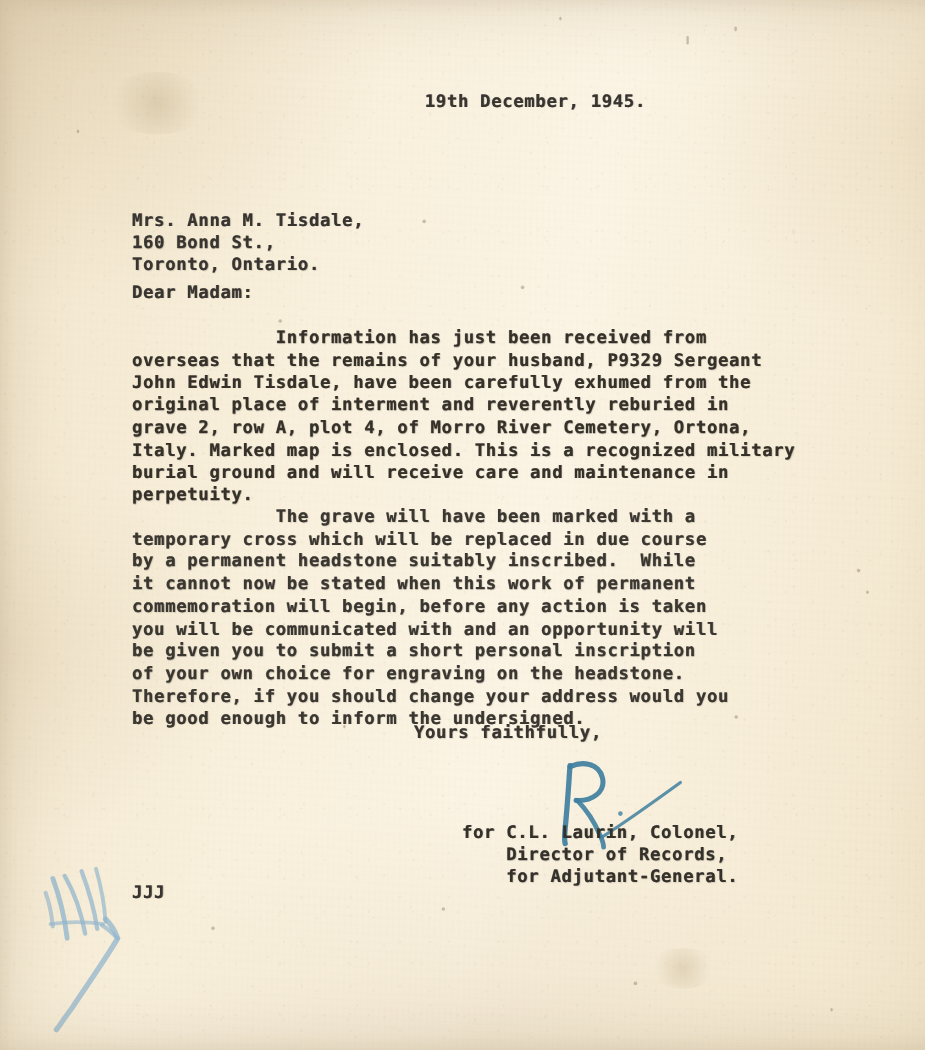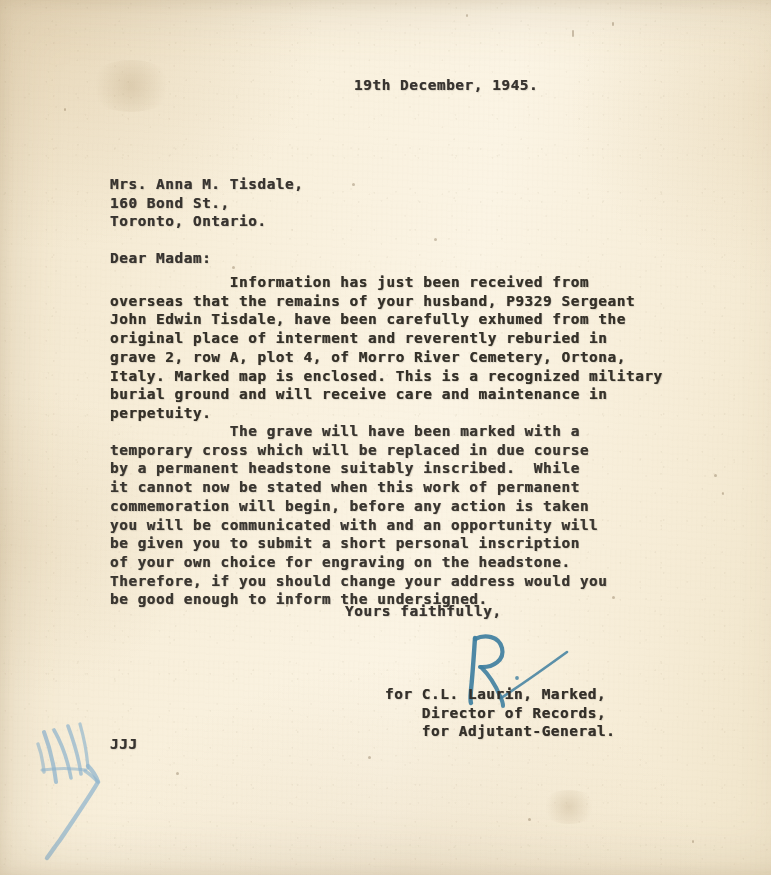--- a/index.html
+++ b/index.html
@@ -66,21 +66,21 @@
     text-shadow:
        0.45px 0 0 rgba(56,52,48,0.42),
       -0.35px 0 0 rgba(56,52,48,0.26),
        0 0.4px 0 rgba(56,52,48,0.22),
        0.8px 0.5px 0.9px rgba(70,62,52,0.16);
     -webkit-font-smoothing: none;
   }
 
   .date      { left: 354px; top: 76px; }
   .addr      { left: 110px; top: 175px; }
-  .salute    { left: 110px; top: 249px; }
+  .salute    { left: 110px; top: 235px; }
   .para1     { left: 110px; top: 273px; }
   .para2     { left: 110px; top: 422px; }
   .closing   { left: 345px; top: 602px; }
   .sigblock  { left: 385px; top: 685px; }
   .initials  { left: 110px; top: 735px; }
 
   
   .para1 { color: #353129; }
   .para2 { color: #3a3630; }
   .sigblock { color: #34302a; }
@@ -194,21 +194,21 @@
       <path d="M20 9 C30 4, 44 6, 47 18 C50 30, 38 38, 25 37" stroke="#3f7fa0" stroke-width="4.2" stroke-linecap="round" fill="none" opacity="0.92"></path>
 
       <path d="M26 37 C33 44, 40 54, 45 66 C47 70, 48 73, 48 76" stroke="#3f7fa0" stroke-width="4.0" stroke-linecap="round" fill="none" opacity="0.90"></path>
 
       <path d="M46 68 C66 55, 90 38, 112 22" stroke="#3f7fa0" stroke-width="2.6" stroke-linecap="round" fill="none" opacity="0.85"></path>
 
       <circle cx="62" cy="48" r="1.9" fill="#3f7fa0" opacity="0.8"></circle>
     </svg>
   </div>
 
-  <div class="tw sigblock">for C.L. Laurin, Marked,
+  <div class="tw sigblock">for C.L. Laurin, Colonel,
     Director of Records,
     for Adjutant-General.</div>
 
   <div class="pencil-mark">
     <svg width="130" height="140" viewBox="0 0 130 140" fill="none" xmlns="http://www.w3.org/2000/svg" aria-hidden="true">
       <path d="M6 14 C12 30, 16 48, 18 64" stroke="#8fb4cd" stroke-width="4" stroke-linecap="round" fill="none" opacity="0.75"></path>
       <path d="M16 12 C24 26, 30 44, 33 60" stroke="#8fb4cd" stroke-width="3.6" stroke-linecap="round" fill="none" opacity="0.72"></path>
       <path d="M30 8 C36 24, 41 42, 43 56" stroke="#8fb4cd" stroke-width="3.6" stroke-linecap="round" fill="none" opacity="0.70"></path>
       <path d="M42 6 C46 20, 49 36, 50 50" stroke="#8fb4cd" stroke-width="3.2" stroke-linecap="round" fill="none" opacity="0.66"></path>
       <path d="M4 52 C18 50, 34 50, 48 52" stroke="#8fb4cd" stroke-width="3" stroke-linecap="round" fill="none" opacity="0.60"></path>

